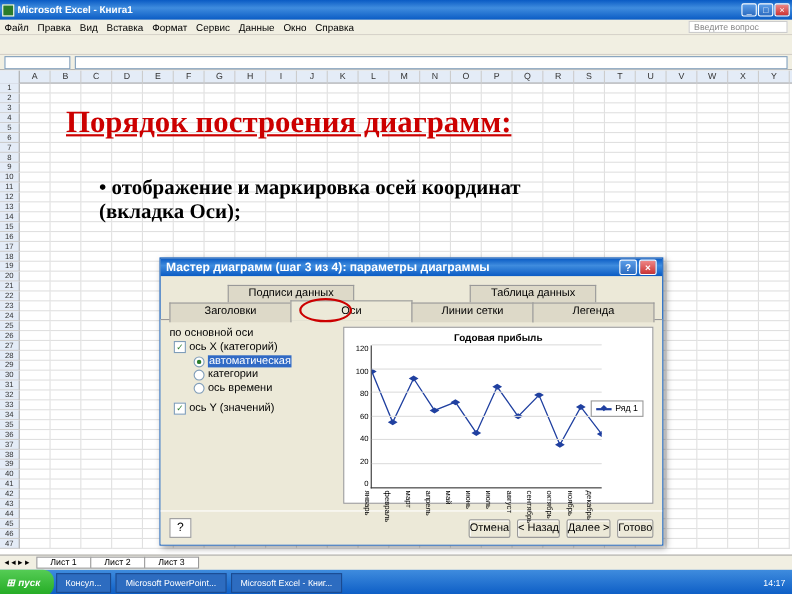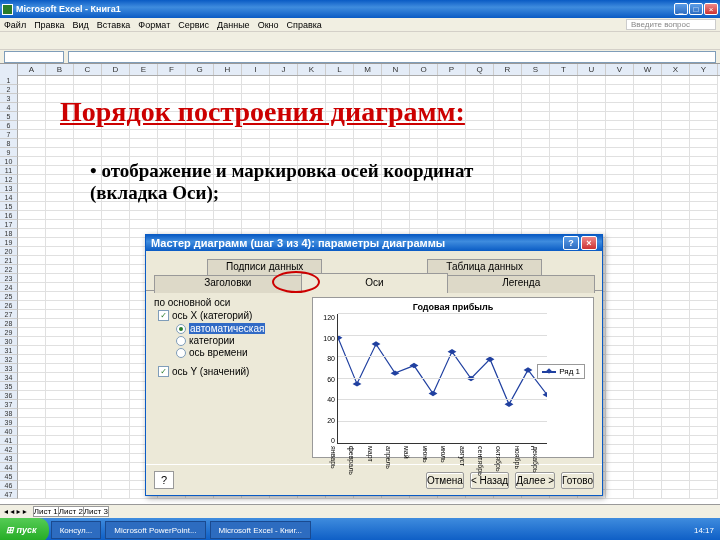--- a/index.html
+++ b/index.html
@@ -71,21 +71,21 @@
 .x-lbl { transform: rotate(90deg); transform-origin: left top; white-space: nowrap; width: 8px; font-size: 7px; }
 .legend { position: absolute; right: 4px; top: 50px; border: 1px solid #999; padding: 2px 4px; font-size: 8px; display: flex; align-items: center; gap: 3px; background: #fff; }
 .legend-swatch { width: 14px; height: 2px; background: #2040a0; position: relative; }
 .legend-swatch::after { content: ""; position: absolute; left: 5px; top: -2px; width: 4px; height: 4px; background: #2040a0; transform: rotate(45deg); }
 
 .dialog-footer { border-top: 1px solid #fff; padding: 6px 8px; display: flex; gap: 6px; align-items: center; background: #ece9d8; }
 .help-icon { width: 20px; height: 18px; border: 1px solid #999; background: #fff; display: flex; align-items: center; justify-content: center; font-size: 11px; cursor: pointer; margin-right: auto; }
 .btn { padding: 2px 0; font-size: 10px; background: #ece9d8; border: 1px solid #999; border-radius: 2px; cursor: pointer; box-shadow: 1px 1px 0 #fff inset; }
 
 .sheet-tabs { height: 14px; background: #f1efe2; display: flex; align-items: center; padding: 0 4px; font-size: 8px; border-top: 1px solid #999; }
-.sheet-tab { padding: 0 0; border: 1px solid #999; background: #fff; margin-right: -1px; }
+.sheet-tab { padding: 0 12px; border: 1px solid #999; background: #fff; margin-right: -1px; }
 
 .taskbar { height: 24px; background: linear-gradient(#3f8cde,#0a5bc4); display: flex; align-items: center; padding: 0; font-size: 9px; color: #fff; }
 .start { height: 24px; padding: 0 12px 0 6px; background: linear-gradient(#5c5,#2a2); display: flex; align-items: center; font-weight: bold; font-style: italic; border-radius: 0 10px 10px 0; gap: 3px; }
 .task-item { height: 18px; padding: 0 8px; margin: 0 2px; background: #2d6cc0; border: 1px solid #1a4a90; display: flex; align-items: center; gap: 3px; font-size: 8px; cursor: pointer; }
 .tray { margin-left: auto; padding: 0 6px; font-size: 8px; }
 
 svg.line-chart { position: absolute; left: 0; top: 0; width: 100%; height: 100%; }
 </style>
 </head>
 <body>
@@ -1480,20 +1480,21 @@
       <div class="dlg-btn dlg-close">×</div>
     </div>
     <div class="tabs-area">
       <div class="tabs-row" style="justify-content:space-around;">
         <div class="tab inactive" style="flex:0 0 auto;">Подписи данных</div>
         <div class="tab inactive" style="flex:0 0 auto;">Таблица данных</div>
       </div>
       <div class="tabs-row tabs-row2" style="position:relative;">
         <div class="tab inactive">Заголовки</div>
         <div class="tab">Оси</div>
+        <div class="tab inactive">Линии сетки</div>
         <div class="tab inactive">Легенда</div>
         <div class="circle-marker" style="left:118px; top:-2px; width:48px; height:22px;"></div>
       </div>
     </div>
     <div class="dialog-body">
       <div class="axis-panel">
         <div class="fieldset-label">по основной оси</div>
         <div class="chk-row">
           <div class="chk">✓</div>
           <span>ось X (категорий)</span>

